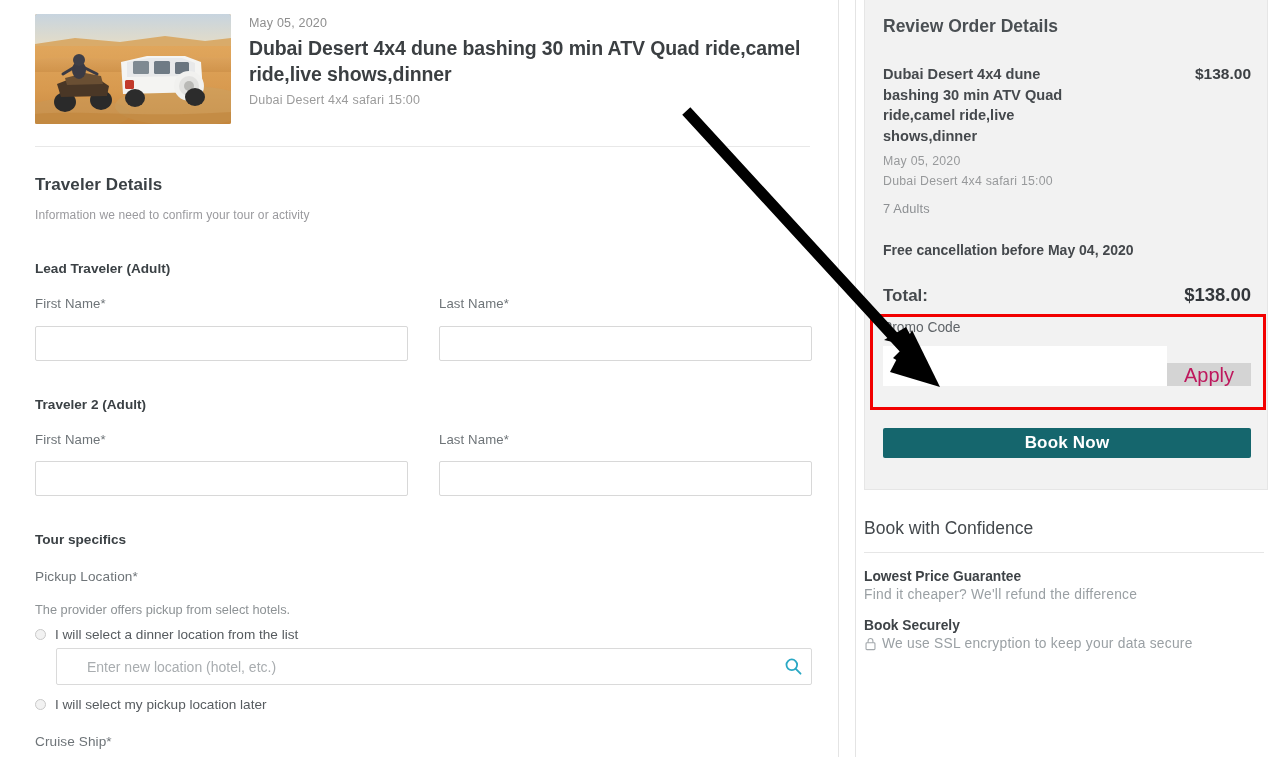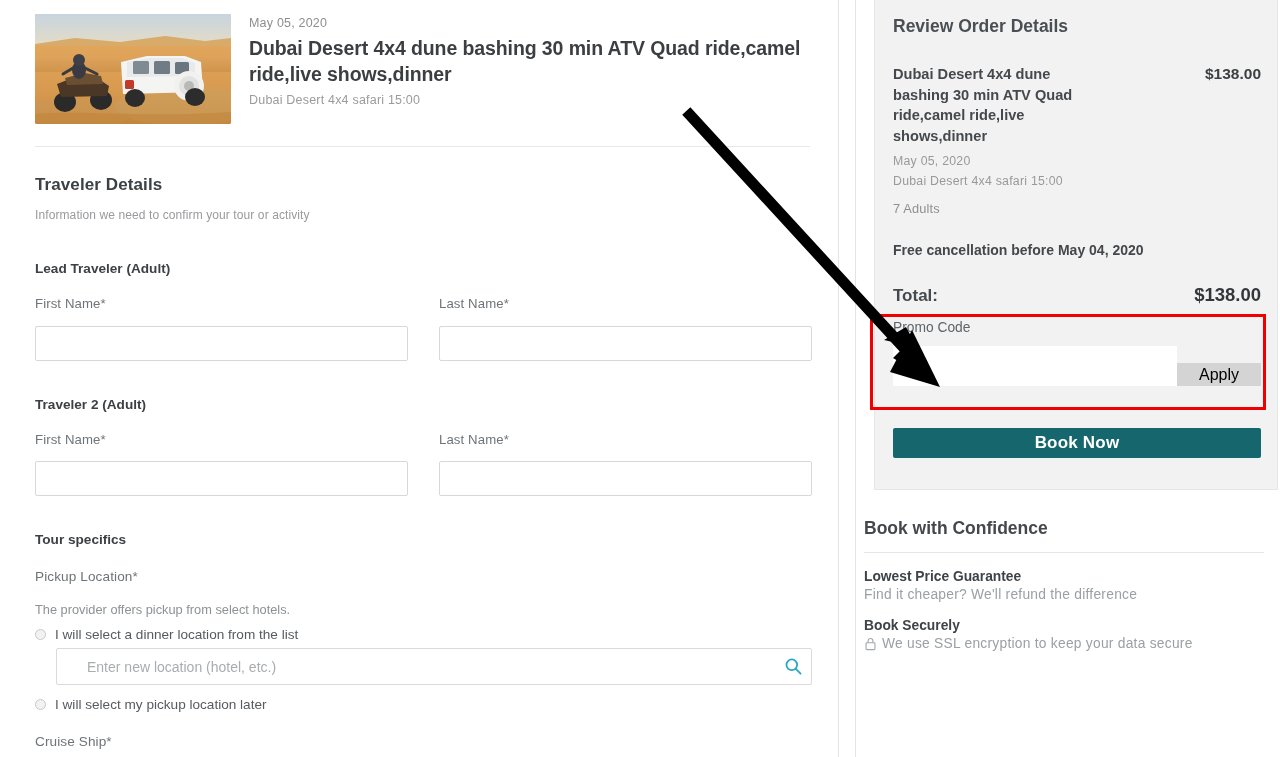--- a/index.html
+++ b/index.html
@@ -128,21 +128,21 @@
   .search-ico { flex: 0 0 36px; display: flex; align-items: center; justify-content: center; }
 
   
   .right-col {
     position: absolute;
     left: 856px; top: 0;
     width: 424px; height: 757px;
   }
   .order-card {
     position: absolute;
-    left: 18px; top: 0;
+    left: 8px; top: 0;
     width: 404px;
     height: 490px;
     background: #f2f2f2;
     border: 1px solid #e6e6e6;
     border-top: none;
   }
   .card-h {
     position: absolute; left: 18px; top: 16px;
     font-size: 17.5px; font-weight: 600; color: #4a4f53;
   }
@@ -178,38 +178,38 @@
   .promo-lbl { font-size: 13.8px; color: #5f6468; margin-bottom: 11px; }
   .promo-row { display: flex; height: 40px; }
   .promo-row input {
     flex: 1 1 auto; border: none; background: #fff; outline: none;
     font-size: 14px; padding: 0 11px; color: #333;
     font-family: "Liberation Sans", sans-serif;
   }
   .apply-btn {
     flex: 0 0 84px;
     background: #d4d4d4; border: none;
-    color: #000000; font-size: 16px;
+    color: #be185d; font-size: 20px;
     cursor: pointer;
     font-family: "Liberation Sans", sans-serif;
     margin-top: 17px;
   }
   .book-btn {
     position: absolute; left: 18px; top: 428px;
     width: 368px; height: 30px;
     background: #15666d;
     color: #fff; border: none; border-radius: 2px;
     font-size: 17px; font-weight: 700;
     cursor: pointer;
     font-family: "Liberation Sans", sans-serif;
     letter-spacing: .2px;
   }
 
   .confidence { position: absolute; left: 8px; top: 518px; width: 410px; }
-  .conf-h { font-size: 17.5px; font-weight: 700; color: #43484c; margin-bottom: 13px; }
+  .conf-h { font-size: 17.5px; font-weight: 400; color: #43484c; margin-bottom: 13px; }
   .conf-hr { height: 1px; background: #e6e6e6; width: 400px; margin-bottom: 16px; }
   .conf-item { margin-bottom: 16px; }
   .conf-t { font-size: 13.8px; font-weight: 700; color: #3e4347; margin-bottom: 3px; }
   .conf-d { font-size: 13.8px; color: #9aa0a4; letter-spacing: .25px; display: flex; align-items: center; gap: 5px; }
 
   
   .annot-box {
     position: absolute;
     left: 870px; top: 314px;
     width: 396px; height: 96px;

